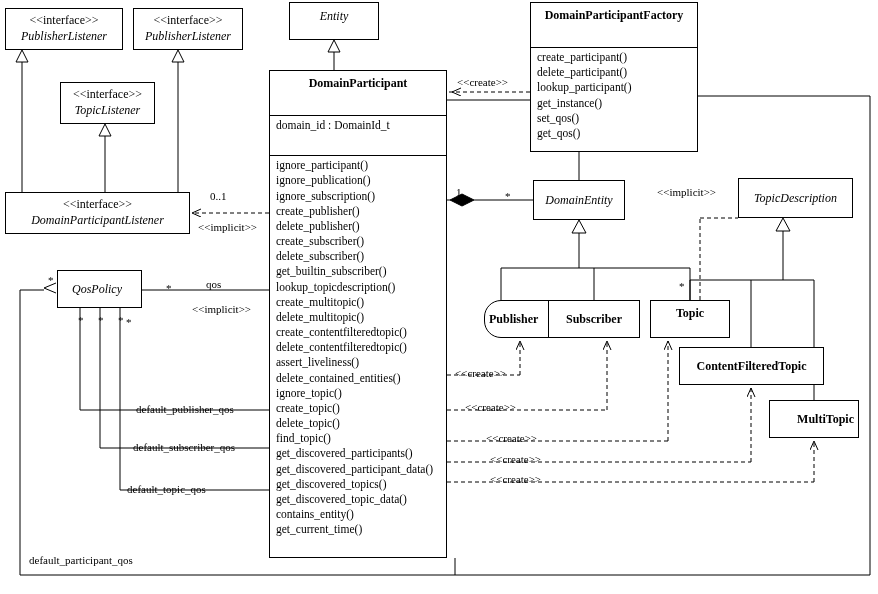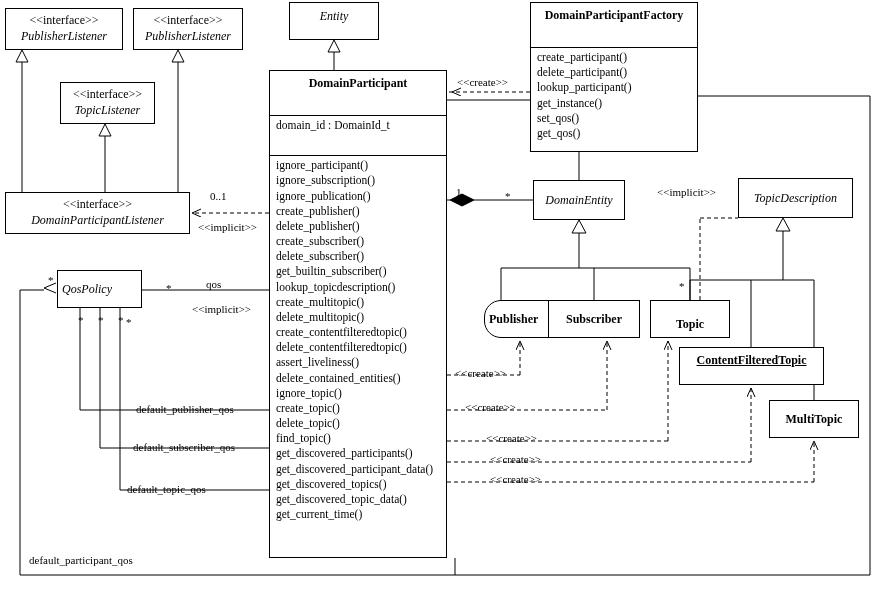--- a/index.html
+++ b/index.html
@@ -39,21 +39,21 @@
     display: block;
   }
   .iface-title .nm {
     font-style: italic;
     display: block;
   }
   .italic-title {
     text-align: center;
     font-style: italic;
     font-size: 12px;
-    padding: 6px 4px;
+    padding: 6px 14px;
   }
   .sep {
     border-top: 1px solid #000;
     margin-top: 19px;
   }
   .attrs, .ops {
     font-size: 11.5px;
     padding: 2px 4px 3px 6px;
     line-height: 1.32;
   }
@@ -227,42 +227,43 @@
     </div>
   </div>
 
   <div class="box" style="left:269px; top:70px; width:178px; height:488px;">
     <div class="cls-title">DomainParticipant</div>
     <div class="sep attrs">
       <div>domain_id : DomainId_t</div>
     </div>
     <div class="sep ops">
       <div>ignore_participant()</div>
+      <div>ignore_publication()</div>
       <div>ignore_subscription()</div>
-      <div>ignore_publication()</div>
       <div>create_publisher()</div>
       <div>delete_publisher()</div>
       <div>create_subscriber()</div>
       <div>delete_subscriber()</div>
       <div>get_builtin_subscriber()</div>
       <div>lookup_topicdescription()</div>
       <div>create_multitopic()</div>
       <div>delete_multitopic()</div>
       <div>create_contentfilteredtopic()</div>
       <div>delete_contentfilteredtopic()</div>
       <div>assert_liveliness()</div>
       <div>delete_contained_entities()</div>
       <div>ignore_topic()</div>
       <div>create_topic()</div>
       <div>delete_topic()</div>
       <div>find_topic()</div>
       <div>get_discovered_participants()</div>
       <div>get_discovered_participant_data()</div>
       <div>get_discovered_topics()</div>
       <div>get_discovered_topic_data()</div>
+      <div>contains_entity()</div>
       <div>get_current_time()</div>
     </div>
   </div>
 
   <div class="box italic-title" style="left:533px; top:180px; width:92px; height:40px; display:flex; align-items:center; justify-content:center;">
     <span>DomainEntity</span>
   </div>
 
   <div class="box italic-title" style="left:738px; top:178px; width:115px; height:40px; display:flex; align-items:center; justify-content:center;">
     <span>TopicDescription</span>
@@ -273,29 +274,29 @@
   </div>
 
   <div class="box cls-title" style="left:484px; top:300px; width:82px; height:38px; display:flex; align-items:center; justify-content:flex-start;border-radius:17px;">
     <span>Publisher</span>
   </div>
 
   <div class="box cls-title" style="left:548px; top:300px; width:92px; height:38px; display:flex; align-items:center; justify-content:center;">
     <span>Subscriber</span>
   </div>
 
-  <div class="box cls-title" style="left:650px; top:300px; width:80px; height:38px; display:flex; align-items:flex-end; justify-content:center;">
+  <div class="box cls-title" style="left:650px; top:300px; width:80px; height:38px; display:flex; align-items:flex-start; justify-content:center;">
     <span>Topic</span>
   </div>
 
-  <div class="box cls-title" style="left:679px; top:347px; width:145px; height:38px; display:flex; align-items:flex-start; justify-content:center;text-decoration:underline;">
+  <div class="box cls-title" style="left:679px; top:347px; width:145px; height:38px; display:flex; align-items:center; justify-content:center;">
     <span>ContentFilteredTopic</span>
   </div>
 
-  <div class="box cls-title" style="left:769px; top:400px; width:90px; height:38px; display:flex; align-items:center; justify-content:center;">
+  <div class="box cls-title" style="left:769px; top:400px; width:90px; height:38px; display:flex; align-items:center; justify-content:flex-end;">
     <span>MultiTopic</span>
   </div>
 
   <div class="lbl" style="left:457px; top:76px;">&lt;&lt;create&gt;&gt;</div>
   <div class="lbl" style="left:210px; top:190px;">0..1</div>
   <div class="lbl" style="left:198px; top:221px;">&lt;&lt;implicit&gt;&gt;</div>
   <div class="lbl" style="left:456px; top:186px;">1</div>
   <div class="lbl" style="left:505px; top:190px;">*</div>
   <div class="lbl" style="left:657px; top:186px;">&lt;&lt;implicit&gt;&gt;</div>
   <div class="lbl" style="left:48px; top:274px;">*</div>

